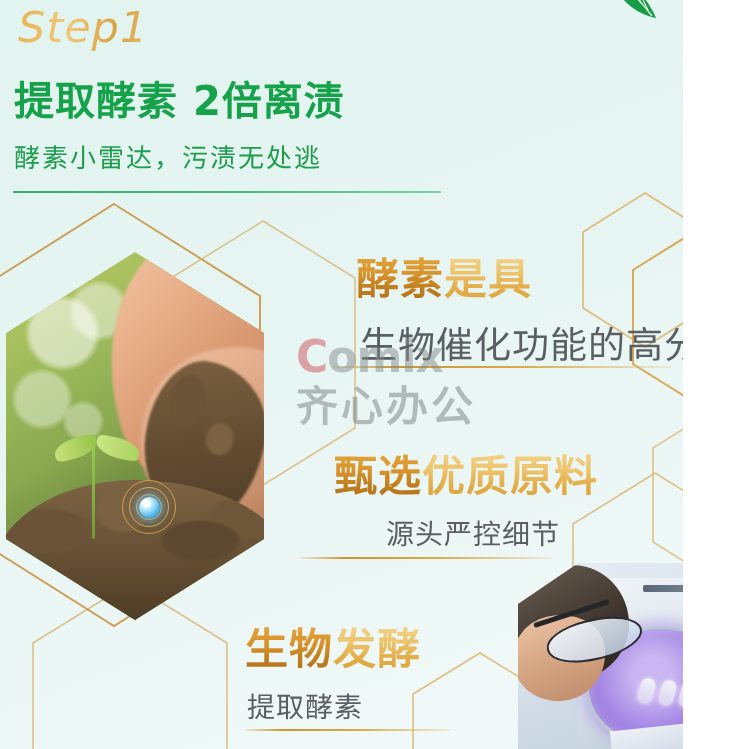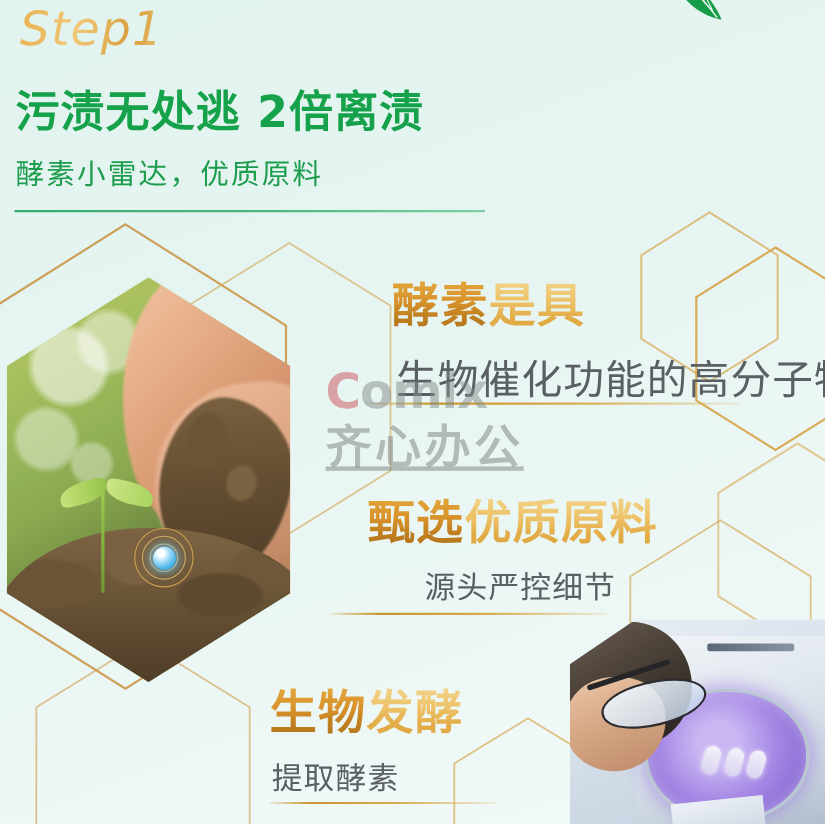--- a/index.html
+++ b/index.html
@@ -4,21 +4,21 @@
 <title>Step1 定向酵素</title>
 <style>
   html,body{margin:0;padding:0;}
   body{
     width:750px;height:749px;
     font-family:"Liberation Sans","DejaVu Sans",sans-serif;
     overflow:hidden;
   }
   .page{
     position:relative;
-    width:750px;height:749px;
+    width:683px;height:749px;
     background:linear-gradient(160deg,#e2f4ef 0%,#e4f4f1 25%,#e9f6f3 55%,#eef8f6 80%,#f2faf8 100%);
     overflow:hidden;
   }
 
   
   .hex-outline{
     position:absolute;
     border:0;
     pointer-events:none;
   }
@@ -254,21 +254,20 @@
     font-size:44px;font-weight:bold;letter-spacing:-1px;
     font-family:"DejaVu Sans","Liberation Sans",sans-serif;
     line-height:.95;
   }
   .wm-c{color:rgba(205,92,100,.55);}
   .wm-omix{color:rgba(132,140,140,.5);}
   .wm-bottom{
     font-size:42px;font-weight:bold;color:rgba(128,136,136,.55);
     letter-spacing:3px;margin-top:-6px;
     font-family:"DejaVu Sans","Liberation Sans",sans-serif;
-    text-decoration:underline;
   }
 </style>
 </head>
 <body>
 
 <div class="page">
 
   <div class="hex-outline" style="left:-36px;top:200px;width:300px;height:430px;">
     <svg width="300" height="430" viewBox="0 0 300 430" fill="none">
       <polygon points="150,4 296,96 296,334 150,426 4,334 4,96" stroke="#c9913f" stroke-width="2" fill="none" opacity=".85"></polygon>
@@ -320,22 +319,22 @@
   <div class="leaf-top">
     <svg width="56" height="48" viewBox="0 0 56 48" fill="none">
       <path d="M4 2 C22 6 40 20 50 44 C30 40 12 26 4 2 Z" fill="#169b47"></path>
       <path d="M6 4 C20 12 34 26 46 42" stroke="#e8f7ec" stroke-width="1.4"></path>
       <path d="M14 6 L20 18 M22 11 L27 23 M30 18 L35 29 M37 26 L42 36" stroke="#e8f7ec" stroke-width="1.1"></path>
     </svg>
   </div>
 
   <div class="header">
     <div class="step-label">Step1</div>
-    <div class="head-main">污渍无处逃 2倍离渍</div>
-    <div class="head-sub">酵素小雷达，优质原料</div>
+    <div class="head-main">提取酵素 2倍离渍</div>
+    <div class="head-sub">酵素小雷达，污渍无处逃</div>
     <div class="head-rule"></div>
   </div>
 
   <div class="photo-hex">
     <div class="bg"></div>
     <div class="hand"></div>
     <div class="hand2"></div>
     <div class="soil-drop"></div>
     <div class="soil-pile"></div>
     <div class="sprout-stem"></div>

